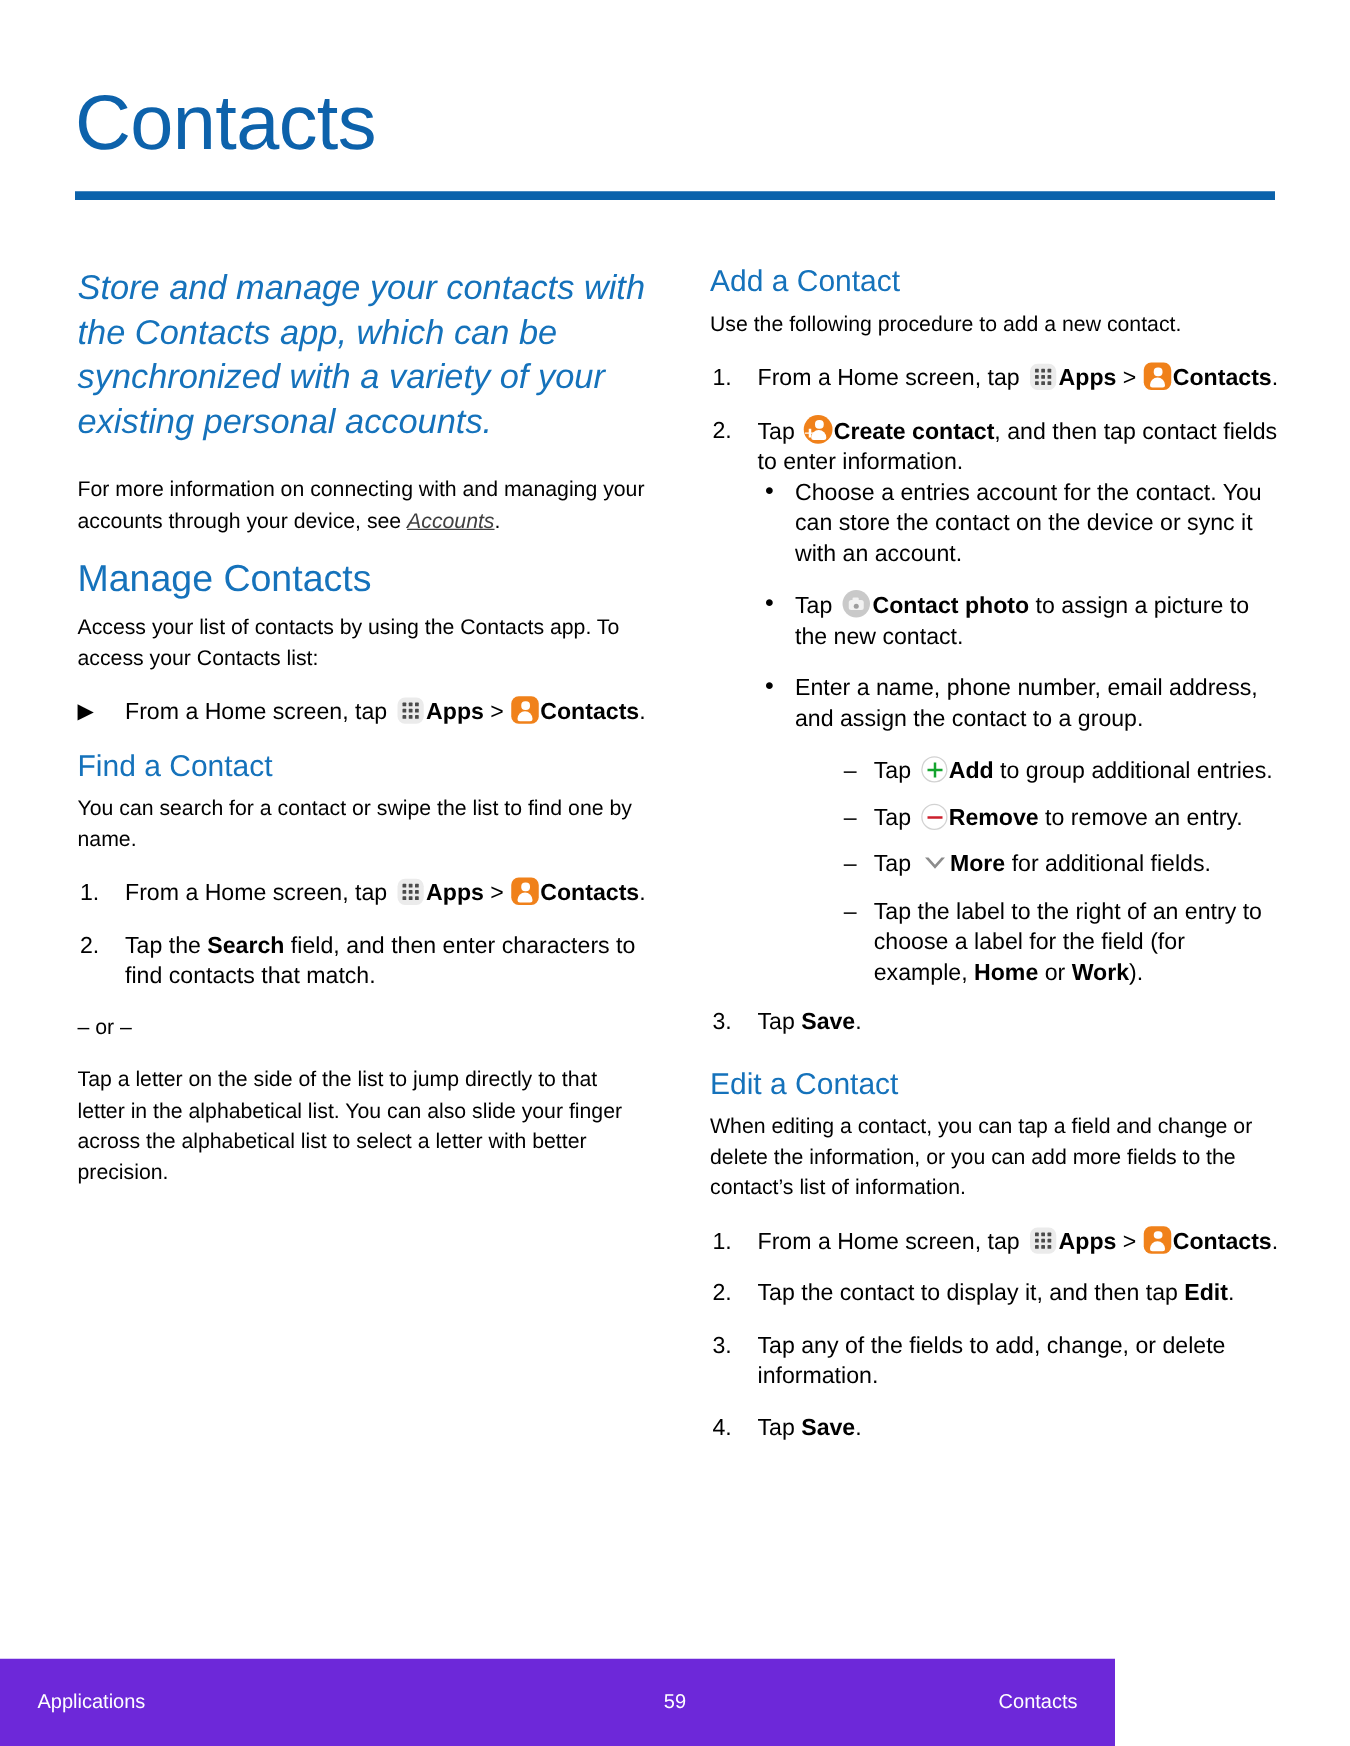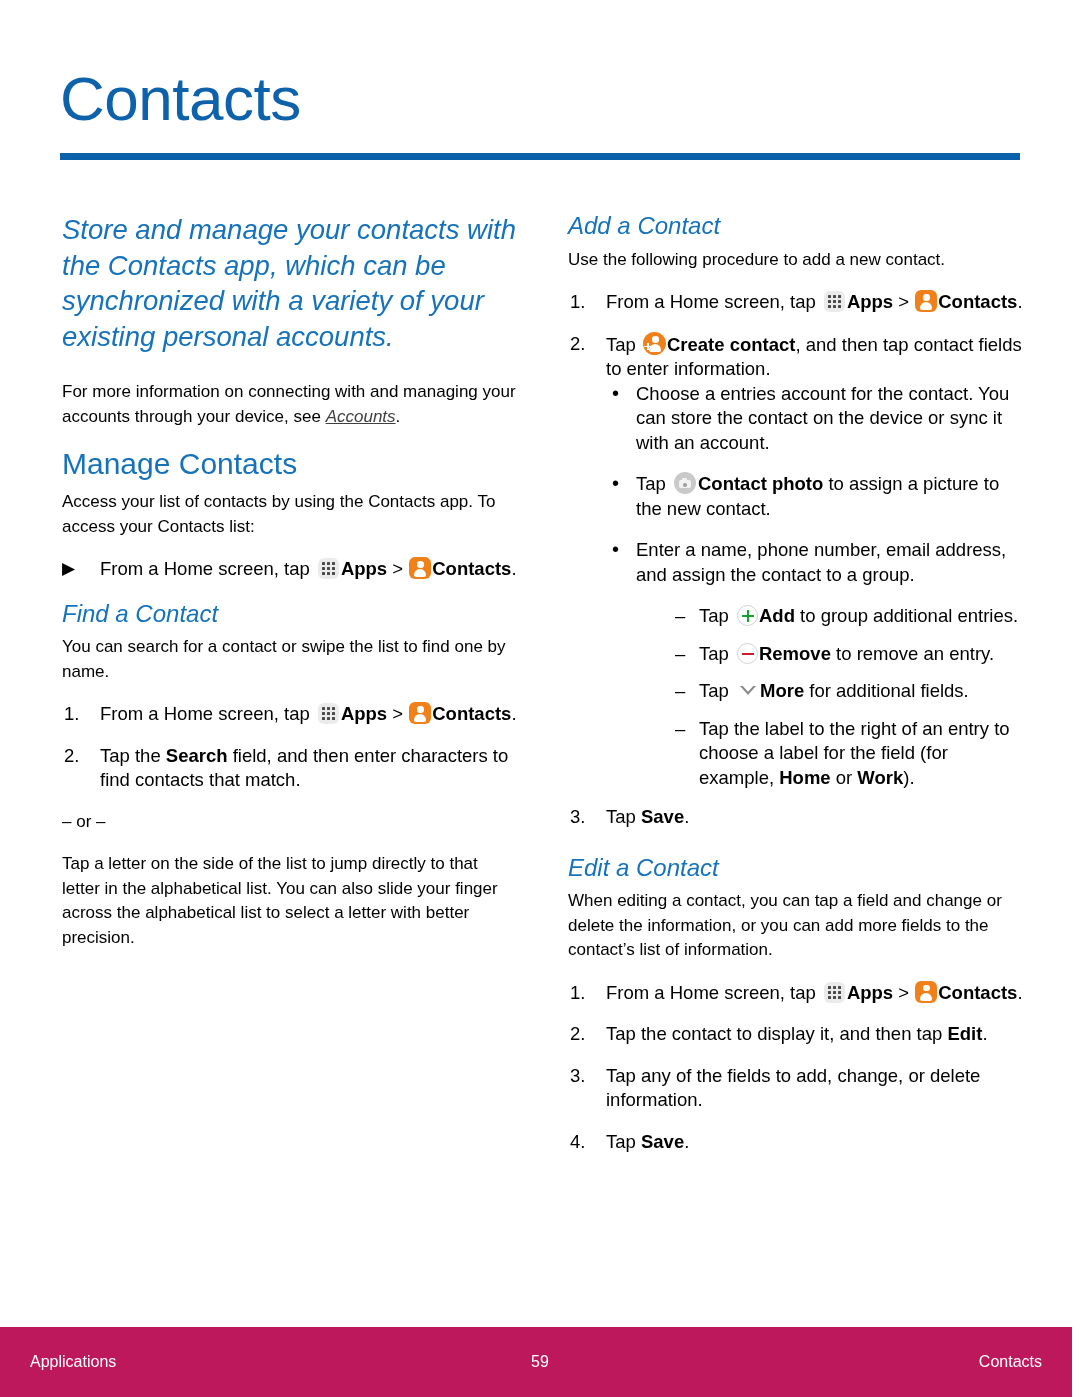--- a/index.html
+++ b/index.html
@@ -64,21 +64,20 @@
     color: #1572bb;
     margin: 0 0 10px 0;
     line-height: 1.1;
   }
   h3.sub {
     font-size: 24px;
     font-weight: 400;
     color: #1572bb;
     margin: 0 0 8px 0;
     line-height: 1.15;
-    font-style: italic;
   }
   p.body {
     font-size: 17px;
     line-height: 24.5px;
     margin: 0 0 18px 0;
   }
   .link {
     color: #404040;
     text-decoration: underline;
     font-style: italic;
@@ -253,23 +252,23 @@
     width: 22px; height: 20px;
     margin: 0 1px 0 3px;
     vertical-align: -3px;
   }
 
   
   .footer {
     position: absolute;
     left: 0;
     bottom: 0;
-    width: 1072px;
+    width: 892px;
     height: 70px;
-    background: #be185d;
+    background: #6d28d9;
   }
   .footer .f-left, .footer .f-center, .footer .f-right {
     position: absolute;
     top: 26px;
     font-size: 16px;
     color: #ffffff;
   }
   .footer .f-left { left: 30px; }
   .footer .f-center { left: 0; width: 1080px; text-align: center; }
   .footer .f-right { right: 30px; }

